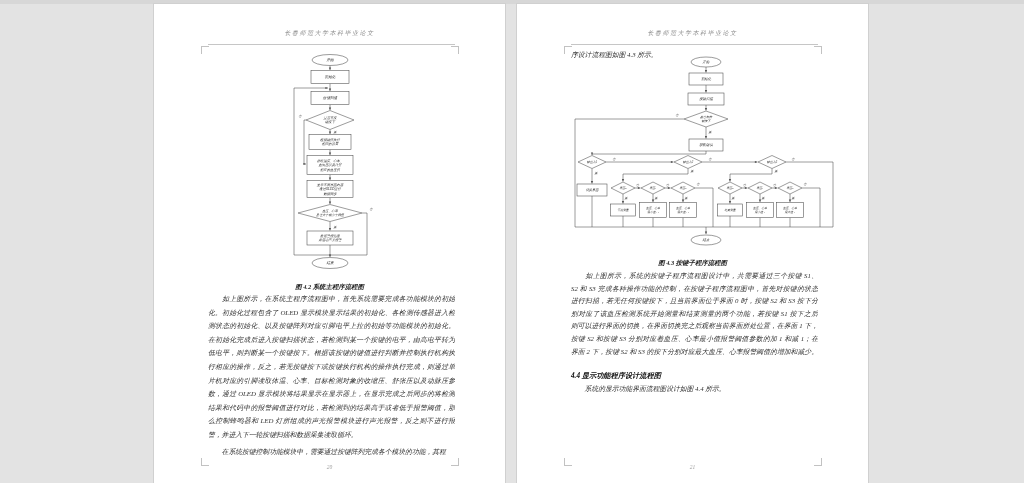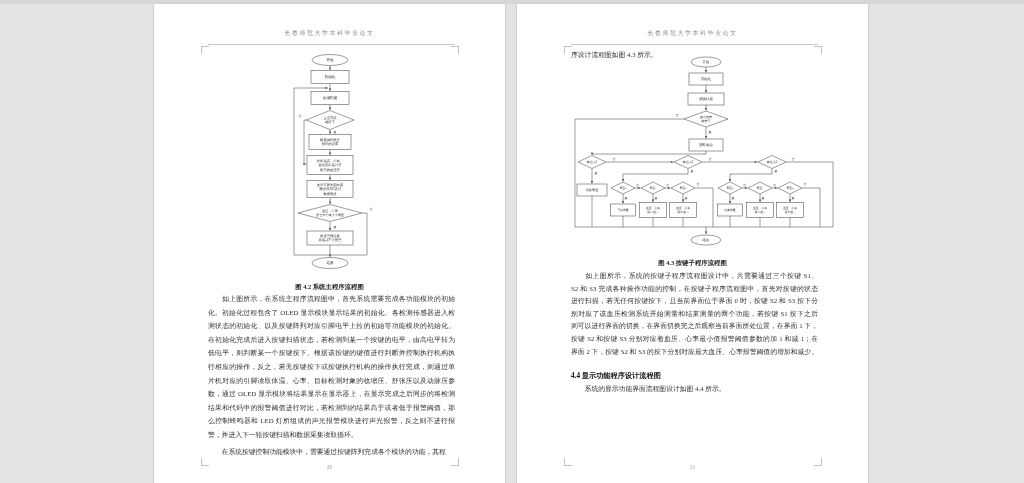--- a/index.html
+++ b/index.html
@@ -6,20 +6,21 @@
   body{
     width:1024px;height:483px;overflow:hidden;
     background:#e3e3e3;
     font-family:"Liberation Serif","DejaVu Serif",serif;
   }
   .desk{position:relative;width:1024px;height:483px;}
   .topstrip{position:absolute;left:0;top:0;width:1024px;height:4px;background:#d7d7d7;}
   .page{
     position:absolute;top:4px;width:351px;height:479px;background:#ffffff;
     box-shadow:0 0 0 1px #d0d0d0;
+    font-style:italic;
   }
   .page1{left:154px;}
   .page2{left:517px;}
   .hdr{
     position:absolute;top:25px;left:0;width:100%;text-align:center;
     font-size:6px;color:#8d8d8d;letter-spacing:1.5px;
   }
   .hdr-line{position:absolute;top:40px;left:54px;width:247px;border-top:1px solid #c6c6c6;}
   .corner{position:absolute;width:7px;height:7px;border:0 solid #c2c2c2;}
   .c-tl{left:47px;top:42px;border-left-width:1px;border-top-width:1px;}

